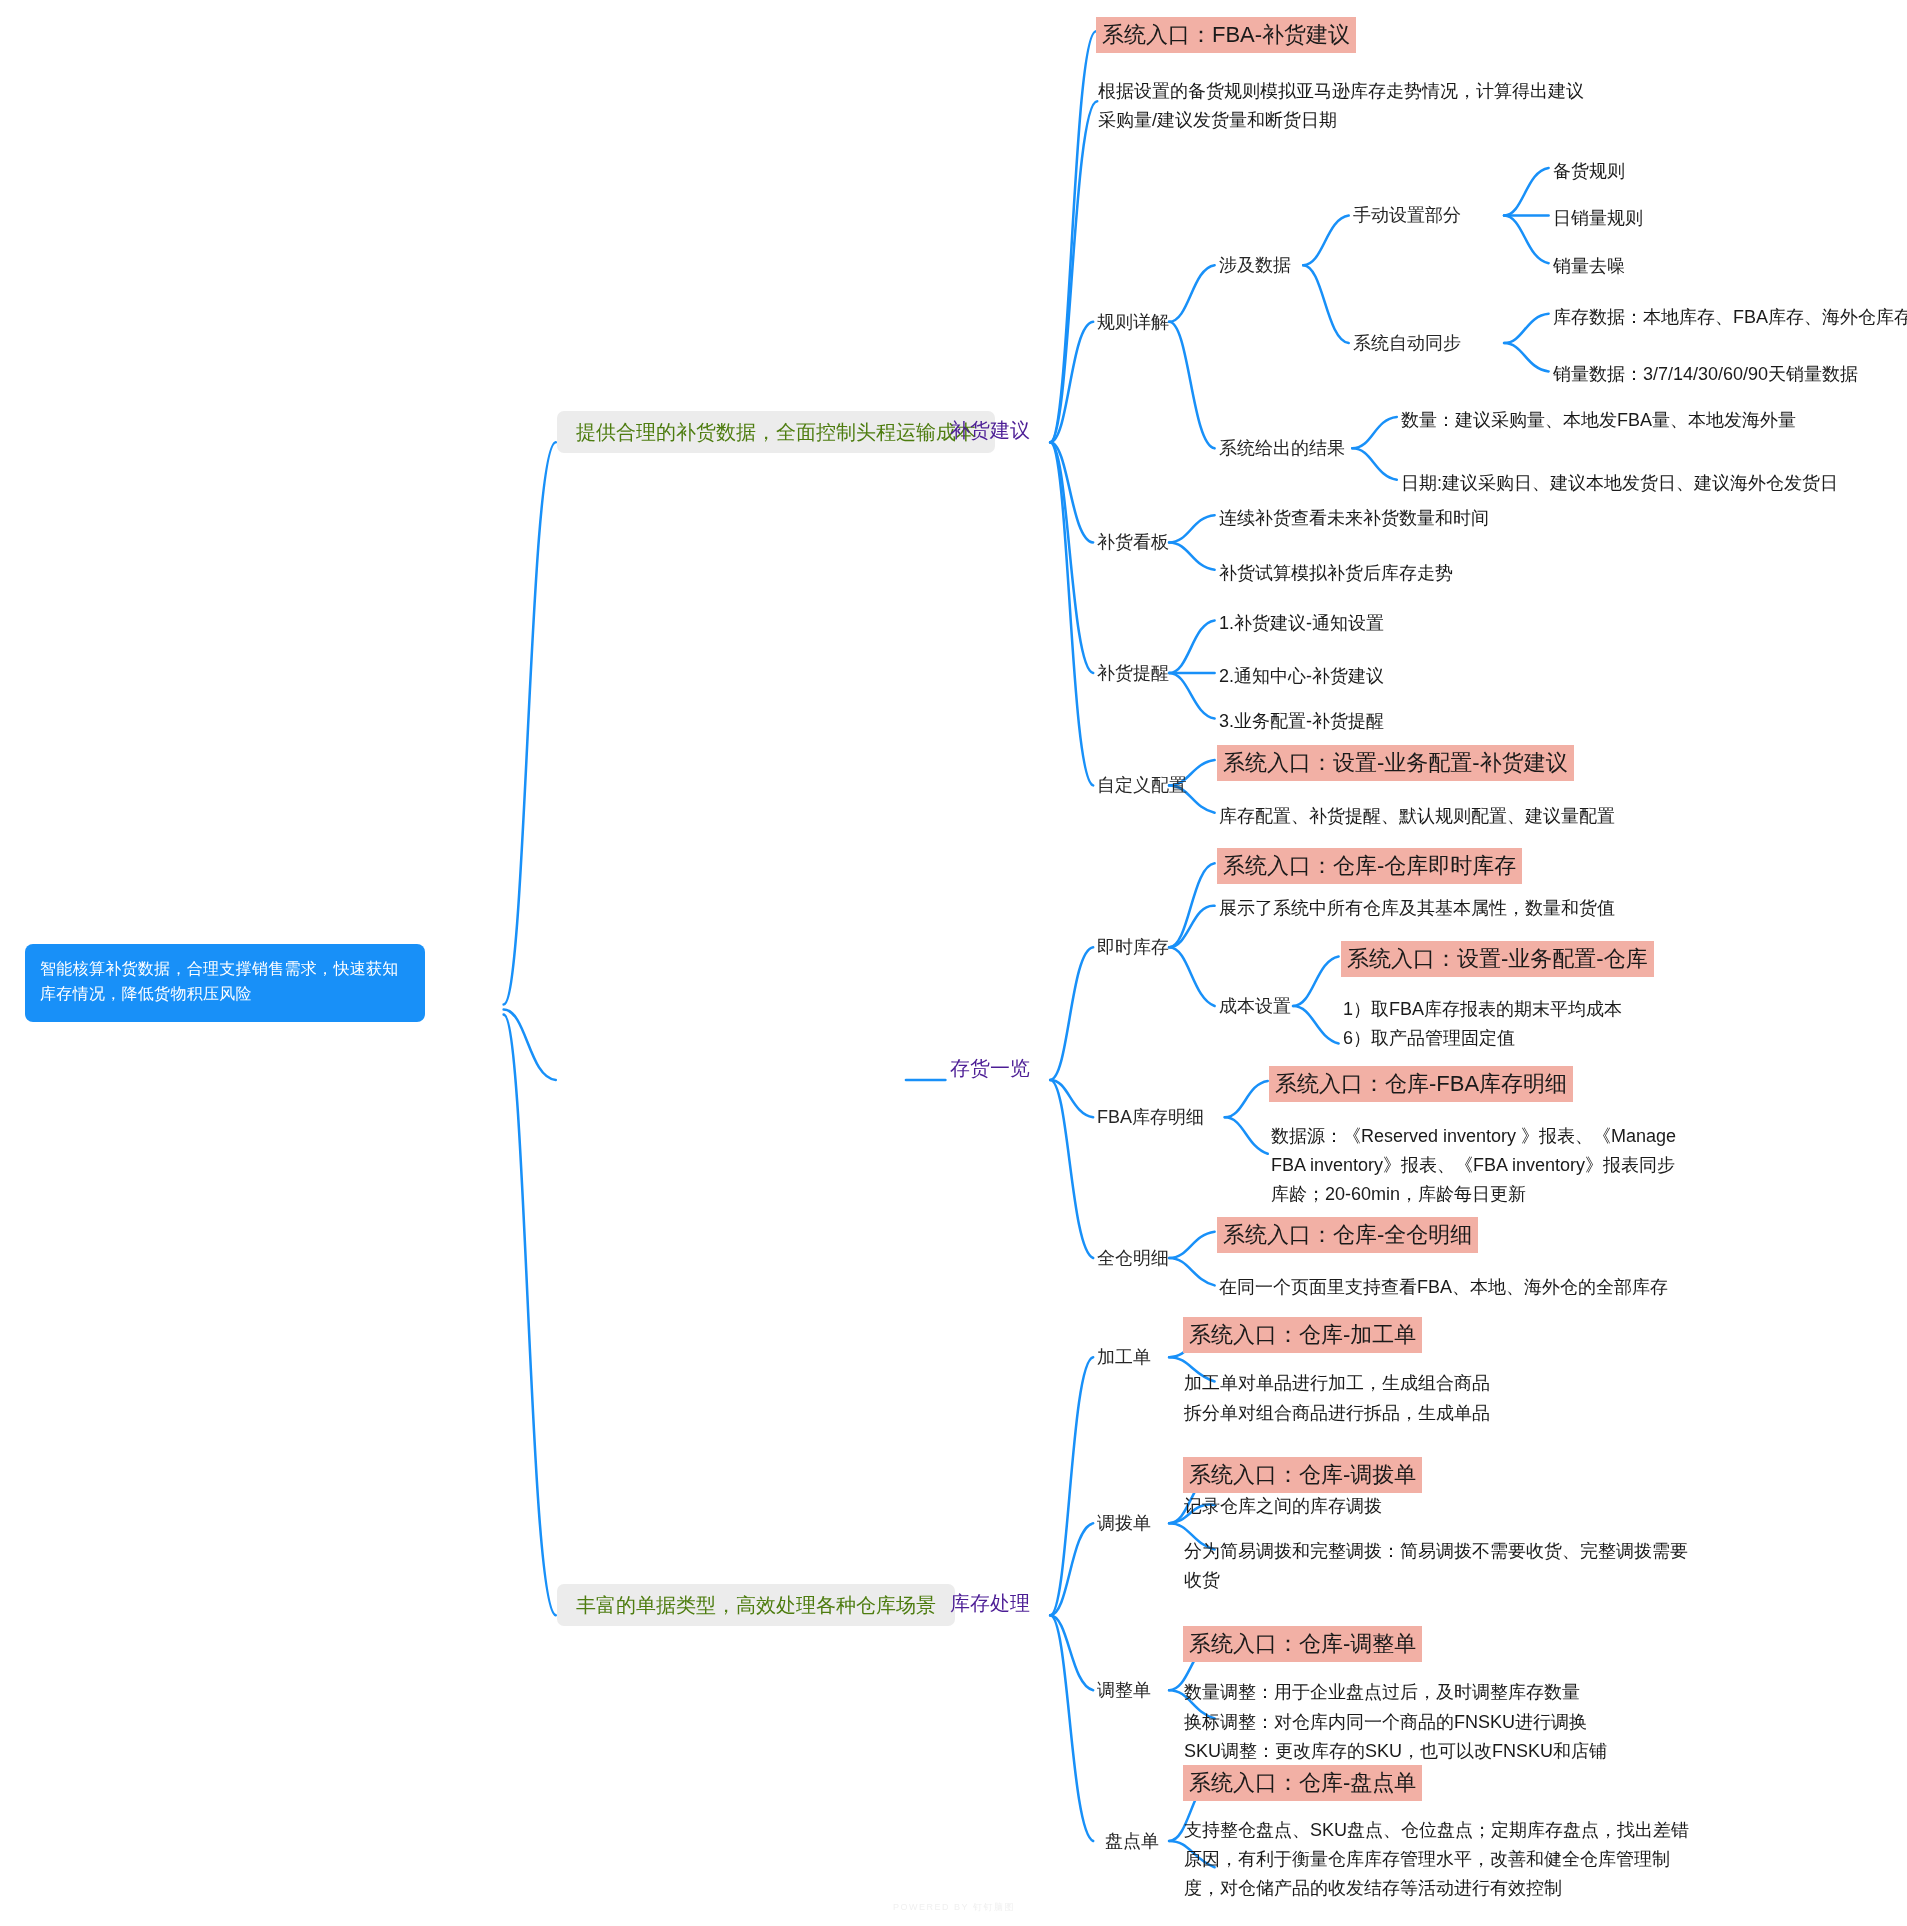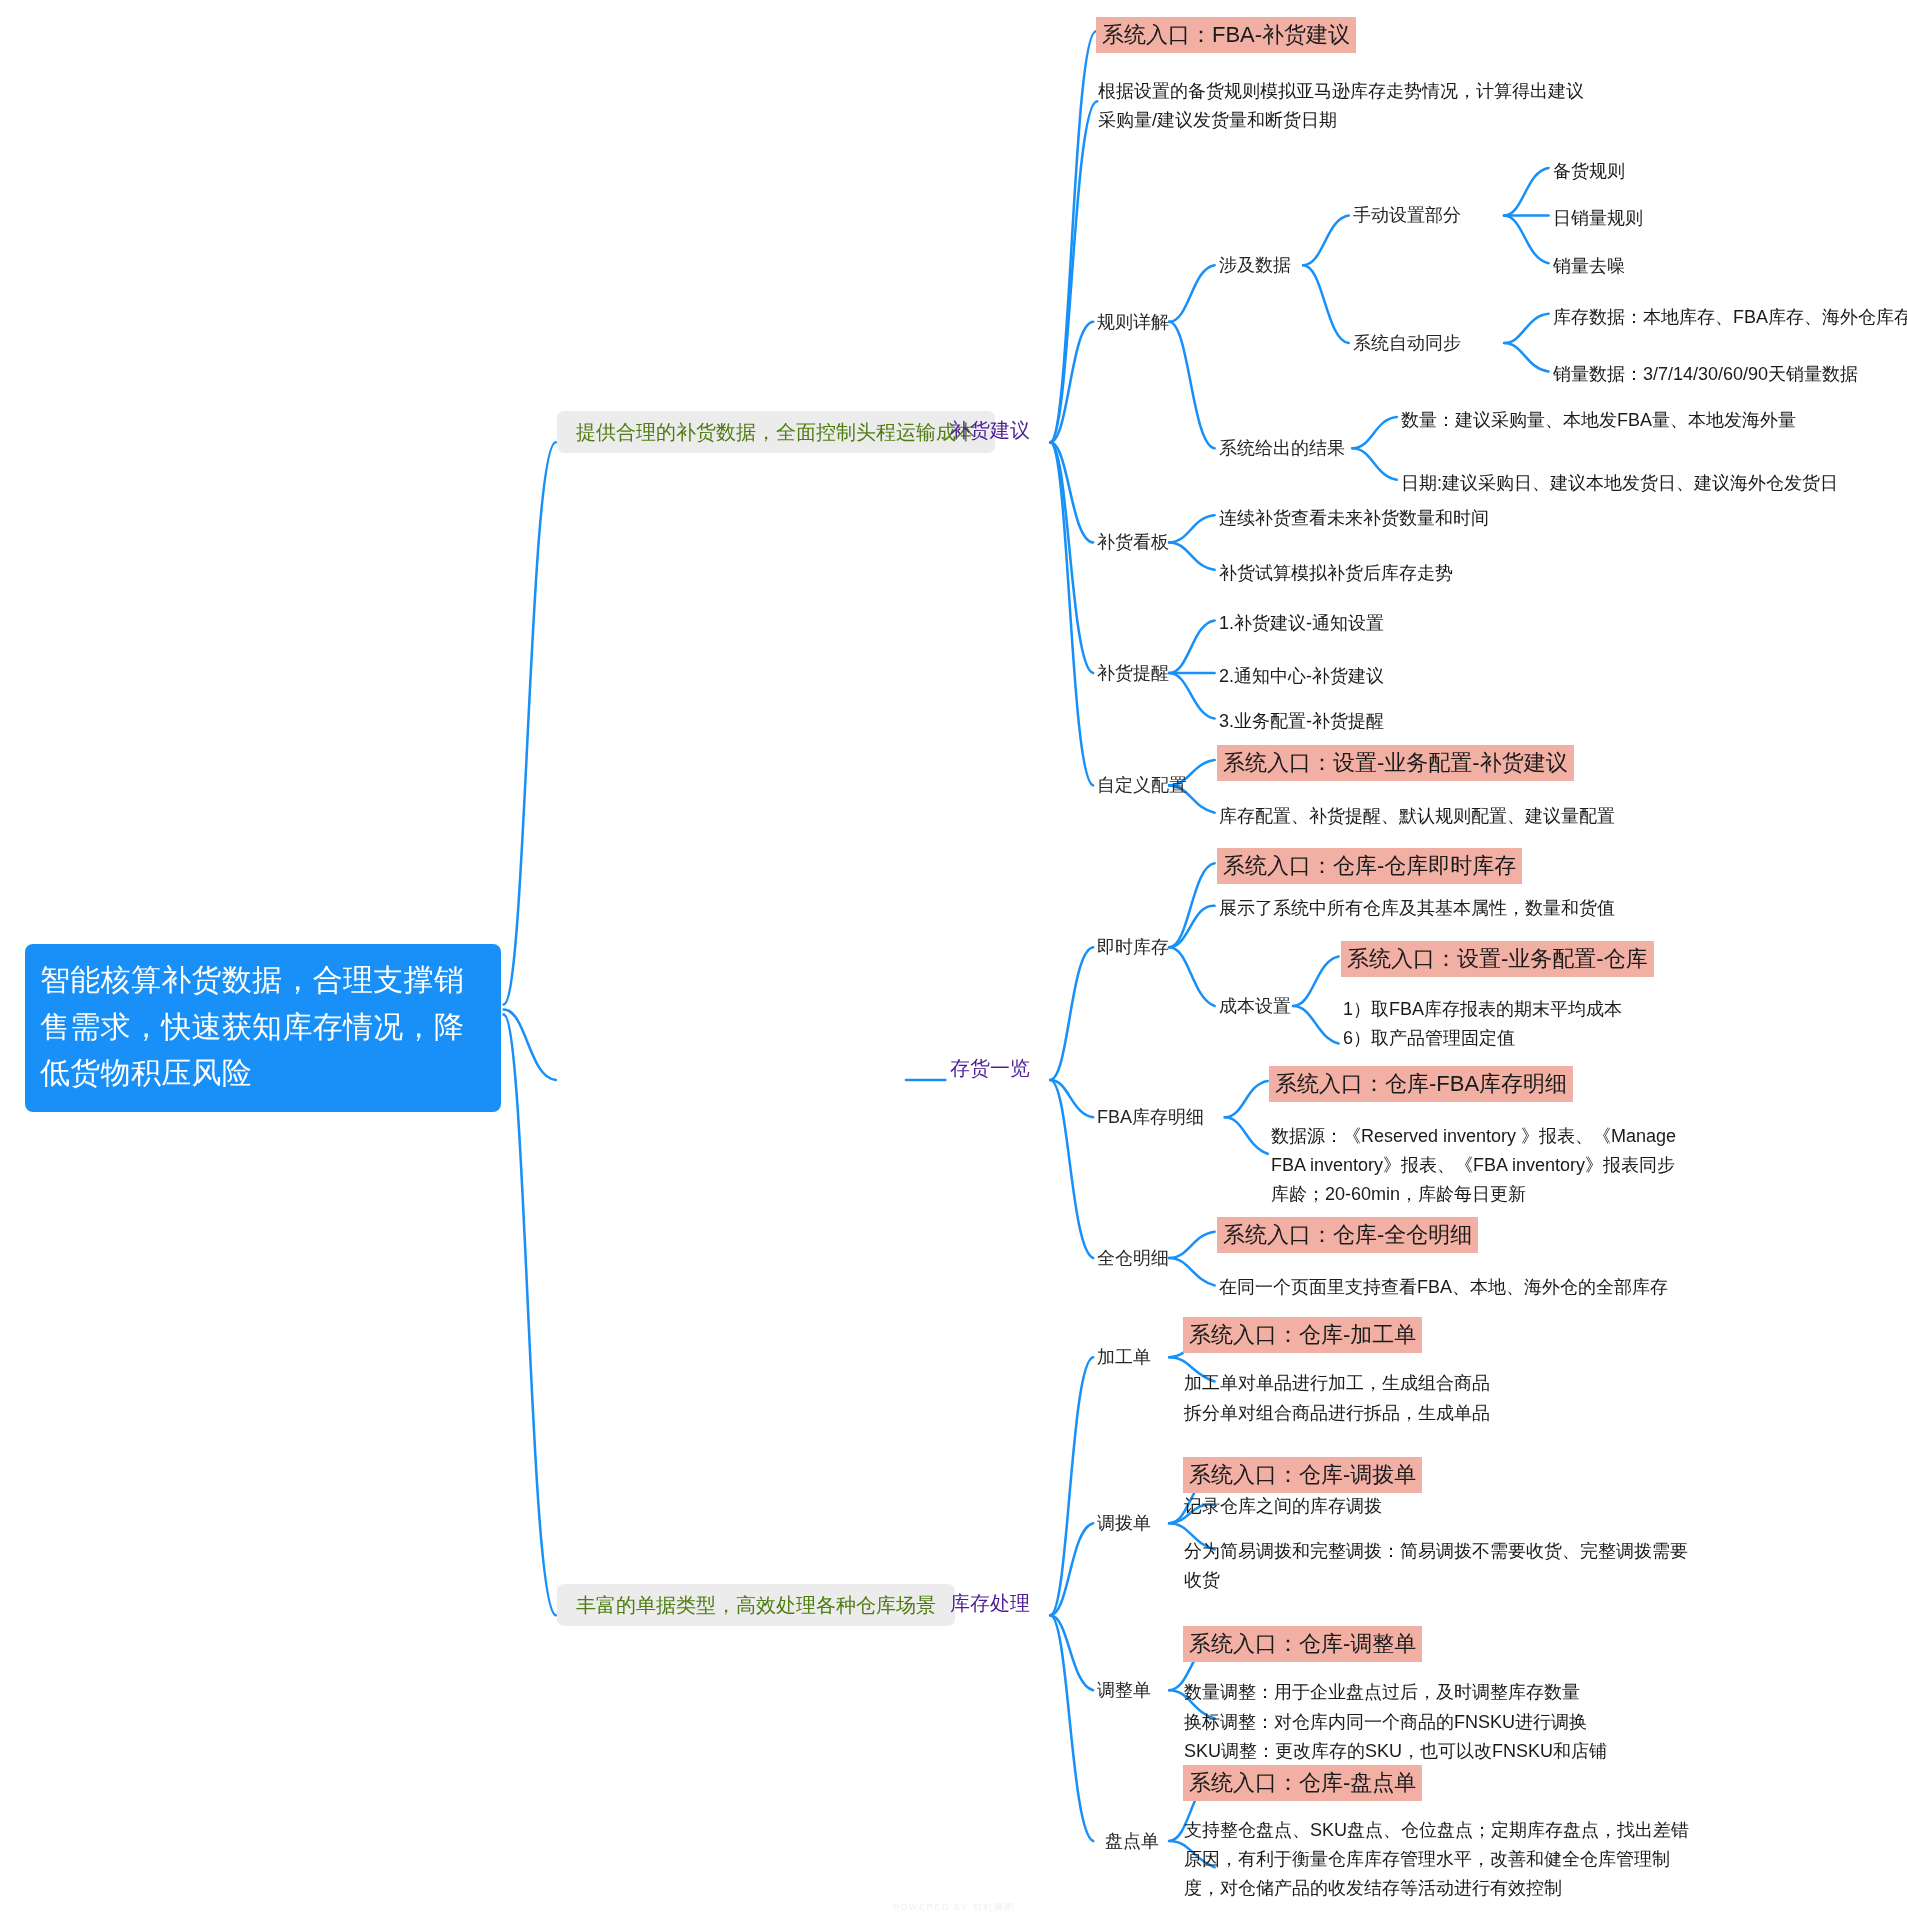--- a/index.html
+++ b/index.html
@@ -8,24 +8,24 @@
     width:1908px;height:1926px;position:relative;overflow:hidden;
     -webkit-font-smoothing:antialiased;
   }
   #canvas{position:absolute;inset:0;width:1908px;height:1926px;}
   svg.links{position:absolute;left:0;top:0;width:1908px;height:1926px;pointer-events:none;}
 
   .node{position:absolute;box-sizing:border-box;}
 
   
   .root{
-    left:25px;top:944px;width:476px;
+    left:25px;top:944px;width:400px;
     background:#1890f8;color:#ffffff;border-radius:8px;
     padding:13px 15px 15px 15px;
-    font-size:30px;line-height:1.55;letter-spacing:0.3px;
+    font-size:16px;line-height:1.55;letter-spacing:0.3px;
   }
 
   
   .pill{
     background:#ececec;color:#4d7c0f;border-radius:7px;
     padding:8px 19px;font-size:20px;line-height:1.3;white-space:nowrap;
   }
   .pill-1{left:557px;top:411px;}
   .pill-2{left:557px;top:1049px;}
   .pill-3{left:557px;top:1584px;}

